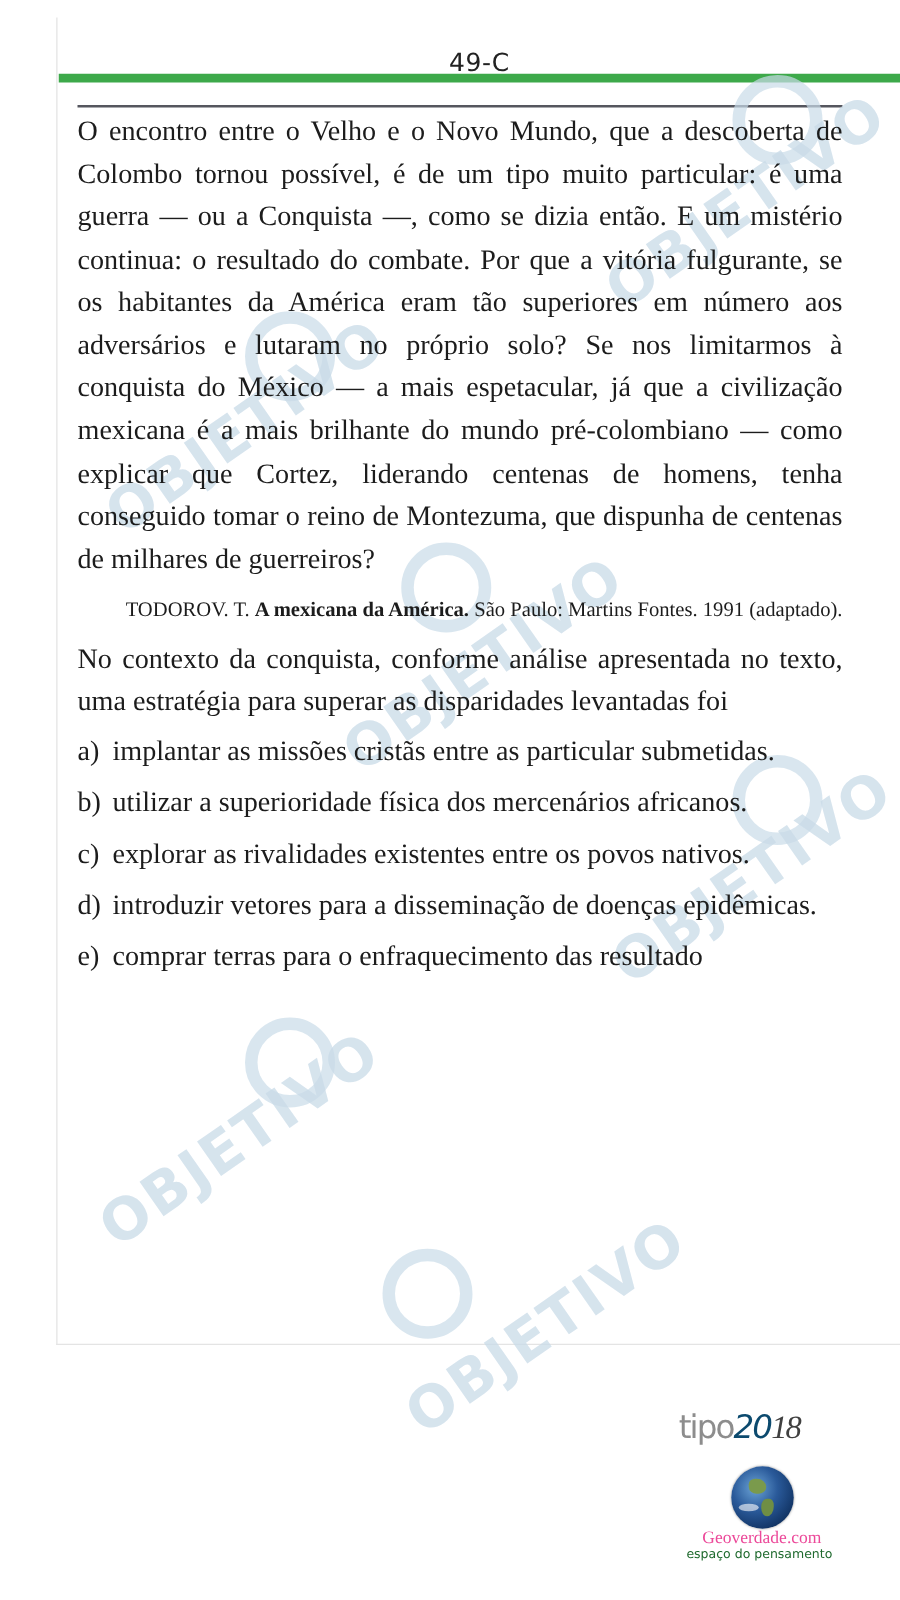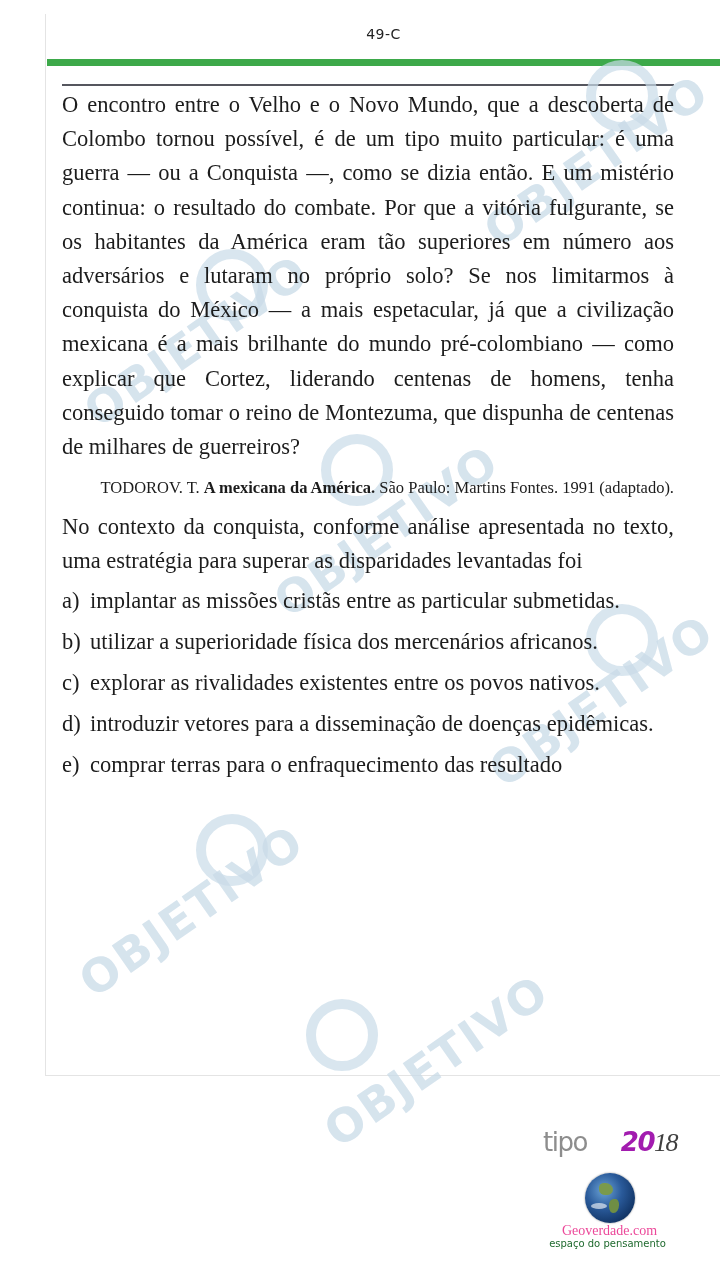--- a/index.html
+++ b/index.html
@@ -2,22 +2,22 @@
 <html><head>
 <meta charset="utf-8">
 <style>
   html, body { margin: 0; padding: 0; background: #ffffff; }
   body { width: 720px; height: 1280px; position: relative; overflow: hidden;
          font-family: "Liberation Serif", "DejaVu Serif", serif; color: #1c1c1c; }
 
   .page-frame { position: absolute; left: 45px; top: 14px; width: 675px; height: 1061px;
                 border-left: 1.5px solid #e4e4e4; border-bottom: 1.5px solid #e4e4e4; }
 
-  .question-number { position: absolute; left: 0; top: 12px; width: 675px; text-align: center;
-                     font-family: "DejaVu Sans", sans-serif; font-size: 14px; color: #222; letter-spacing: 0.5px; }
+  .question-number { position: absolute; left: 0; top: 24px; width: 675px; text-align: center;
+                     font-family: "DejaVu Sans", sans-serif; font-size: 20px; color: #222; letter-spacing: 0.5px; }
 
   .green-bar { position: absolute; left: 1px; top: 45px; width: 674px; height: 7px; background: #3da94a; }
 
   .text-rule { position: absolute; left: 16px; top: 70px; width: 612px; height: 2px; background: #55565e; }
 
   .content { position: absolute; left: 16px; top: 74px; width: 612px; font-size: 22.5px; line-height: 34.2px; }
   .content p { margin: 0; text-align: justify; }
 
   .passage { text-align-last: left; }
   .source { font-size: 16.5px; line-height: 30px; text-align: right !important; margin-top: 9px !important; }
@@ -32,21 +32,21 @@
   
   .watermark { position: absolute; font-family: "DejaVu Sans", sans-serif; font-weight: bold;
                color: #c9dbe8; opacity: 0.75; font-size: 46px; letter-spacing: 2px;
                transform: rotate(-35deg); pointer-events: none; }
   .wm-logo { position: absolute; width: 52px; height: 52px; border-radius: 50%;
              border: 10px solid #c9dbe8; opacity: 0.7; pointer-events: none; }
 
   
   .enem-logo { position: absolute; left: 543px; top: 1127px; font-family: "DejaVu Sans", sans-serif;
                font-size: 26px; letter-spacing: -1.5px; color: #8d8d8d; }
-  .enem-logo .y20 { color: #a21caf; font-weight: bold; font-style: italic; margin-left: 34px; }
+  .enem-logo .y20 { color: #0c4a6e; font-weight: normal; font-style: italic; }
   .enem-logo .y18 { color: #404040; font-style: italic; font-family: Liberation Serif, serif; }
 
   .globe { position: absolute; left: 585px; top: 1173px; width: 50px; height: 50px; border-radius: 50%;
            background: radial-gradient(circle at 38% 35%, #6ba3d6 0%, #2a5a9a 40%, #123566 75%, #0a1e40 100%);
            box-shadow: 0 0 2px #888; overflow: hidden; }
   .globe .land1 { position: absolute; left: 14px; top: 10px; width: 14px; height: 12px; background: #7a9a4c; border-radius: 40% 60% 50% 50%; }
   .globe .land2 { position: absolute; left: 24px; top: 26px; width: 10px; height: 14px; background: #6f8e44; border-radius: 50% 40% 60% 50%; }
   .globe .cloud { position: absolute; left: 6px; top: 30px; width: 16px; height: 6px; background: rgba(255,255,255,0.6); border-radius: 50%; }
 
   .geo-name { position: absolute; left: 552px; top: 1223px; width: 115px; text-align: center;

